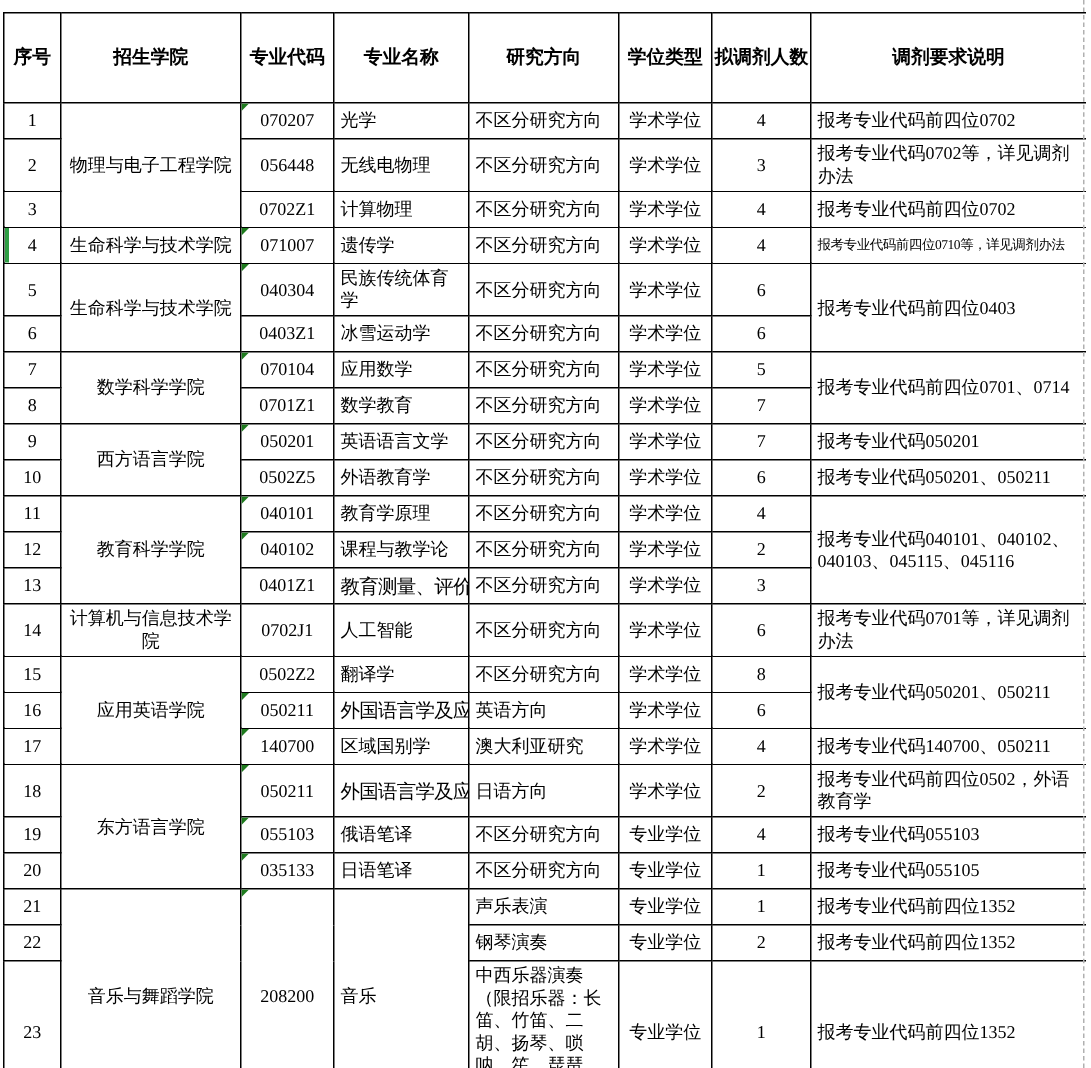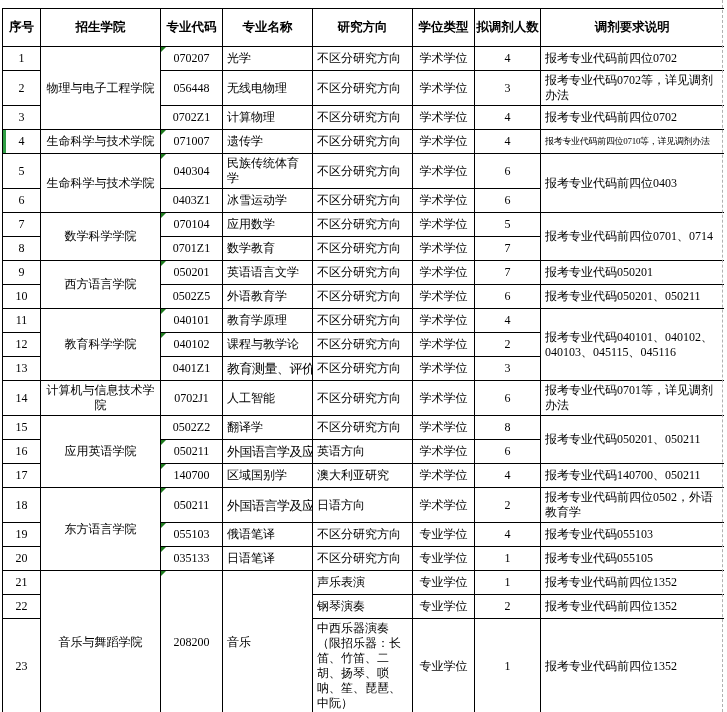--- a/index.html
+++ b/index.html
@@ -11,21 +11,21 @@
   #sheet{position:absolute;left:2px;top:8px;}
   table{
     border-collapse:collapse;table-layout:fixed;width:721px;
     font-size:12px;line-height:15px;
   }
   th,td{
     border:1px solid #000;position:relative;
     padding:2px 3px;overflow:hidden;
     vertical-align:middle;background:#fff;
   }
-  th{height:21px;font-weight:bold;font-size:12.5px;padding:8px 1px;}
+  th{height:21px;font-weight:bold;font-size:12.5px;padding:19px 1px;}
   tbody td{height:19px;}
   td.c{text-align:center;}
   td.l{text-align:left;padding-left:4px;}
   td.small{font-size:9px;letter-spacing:-0.3px;}
   td.xsmall{font-size:13px;letter-spacing:-0.5px;white-space:nowrap;}
   td.lastcol,th.lastcol{border-right:none;}
   
   td.tri::before{
     content:"";position:absolute;top:0;left:0;width:0;height:0;
     border-top:5px solid #1e7b1e;border-right:5px solid transparent;

